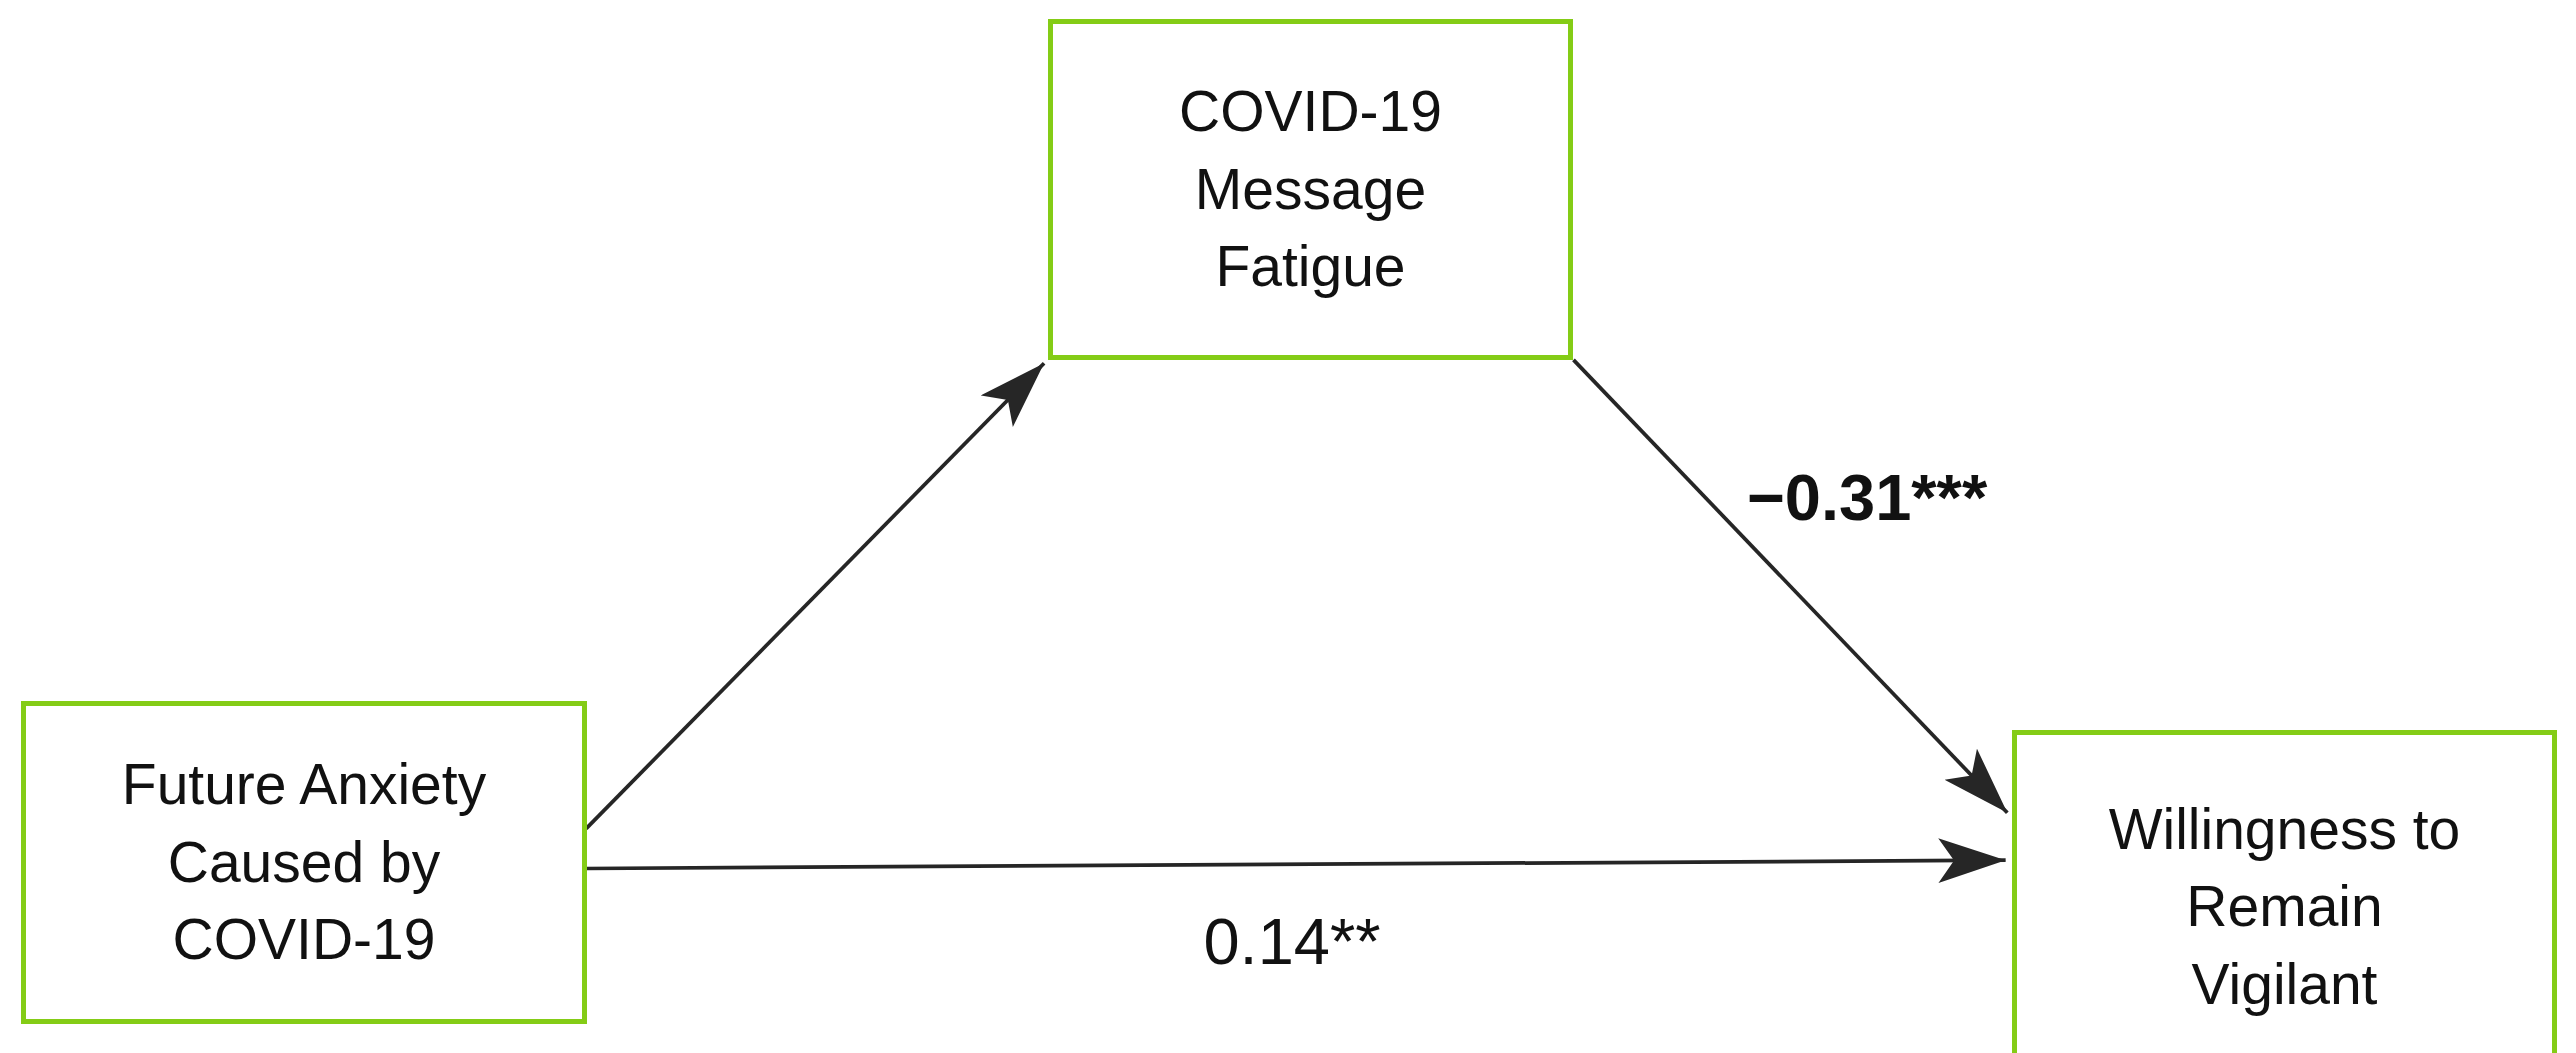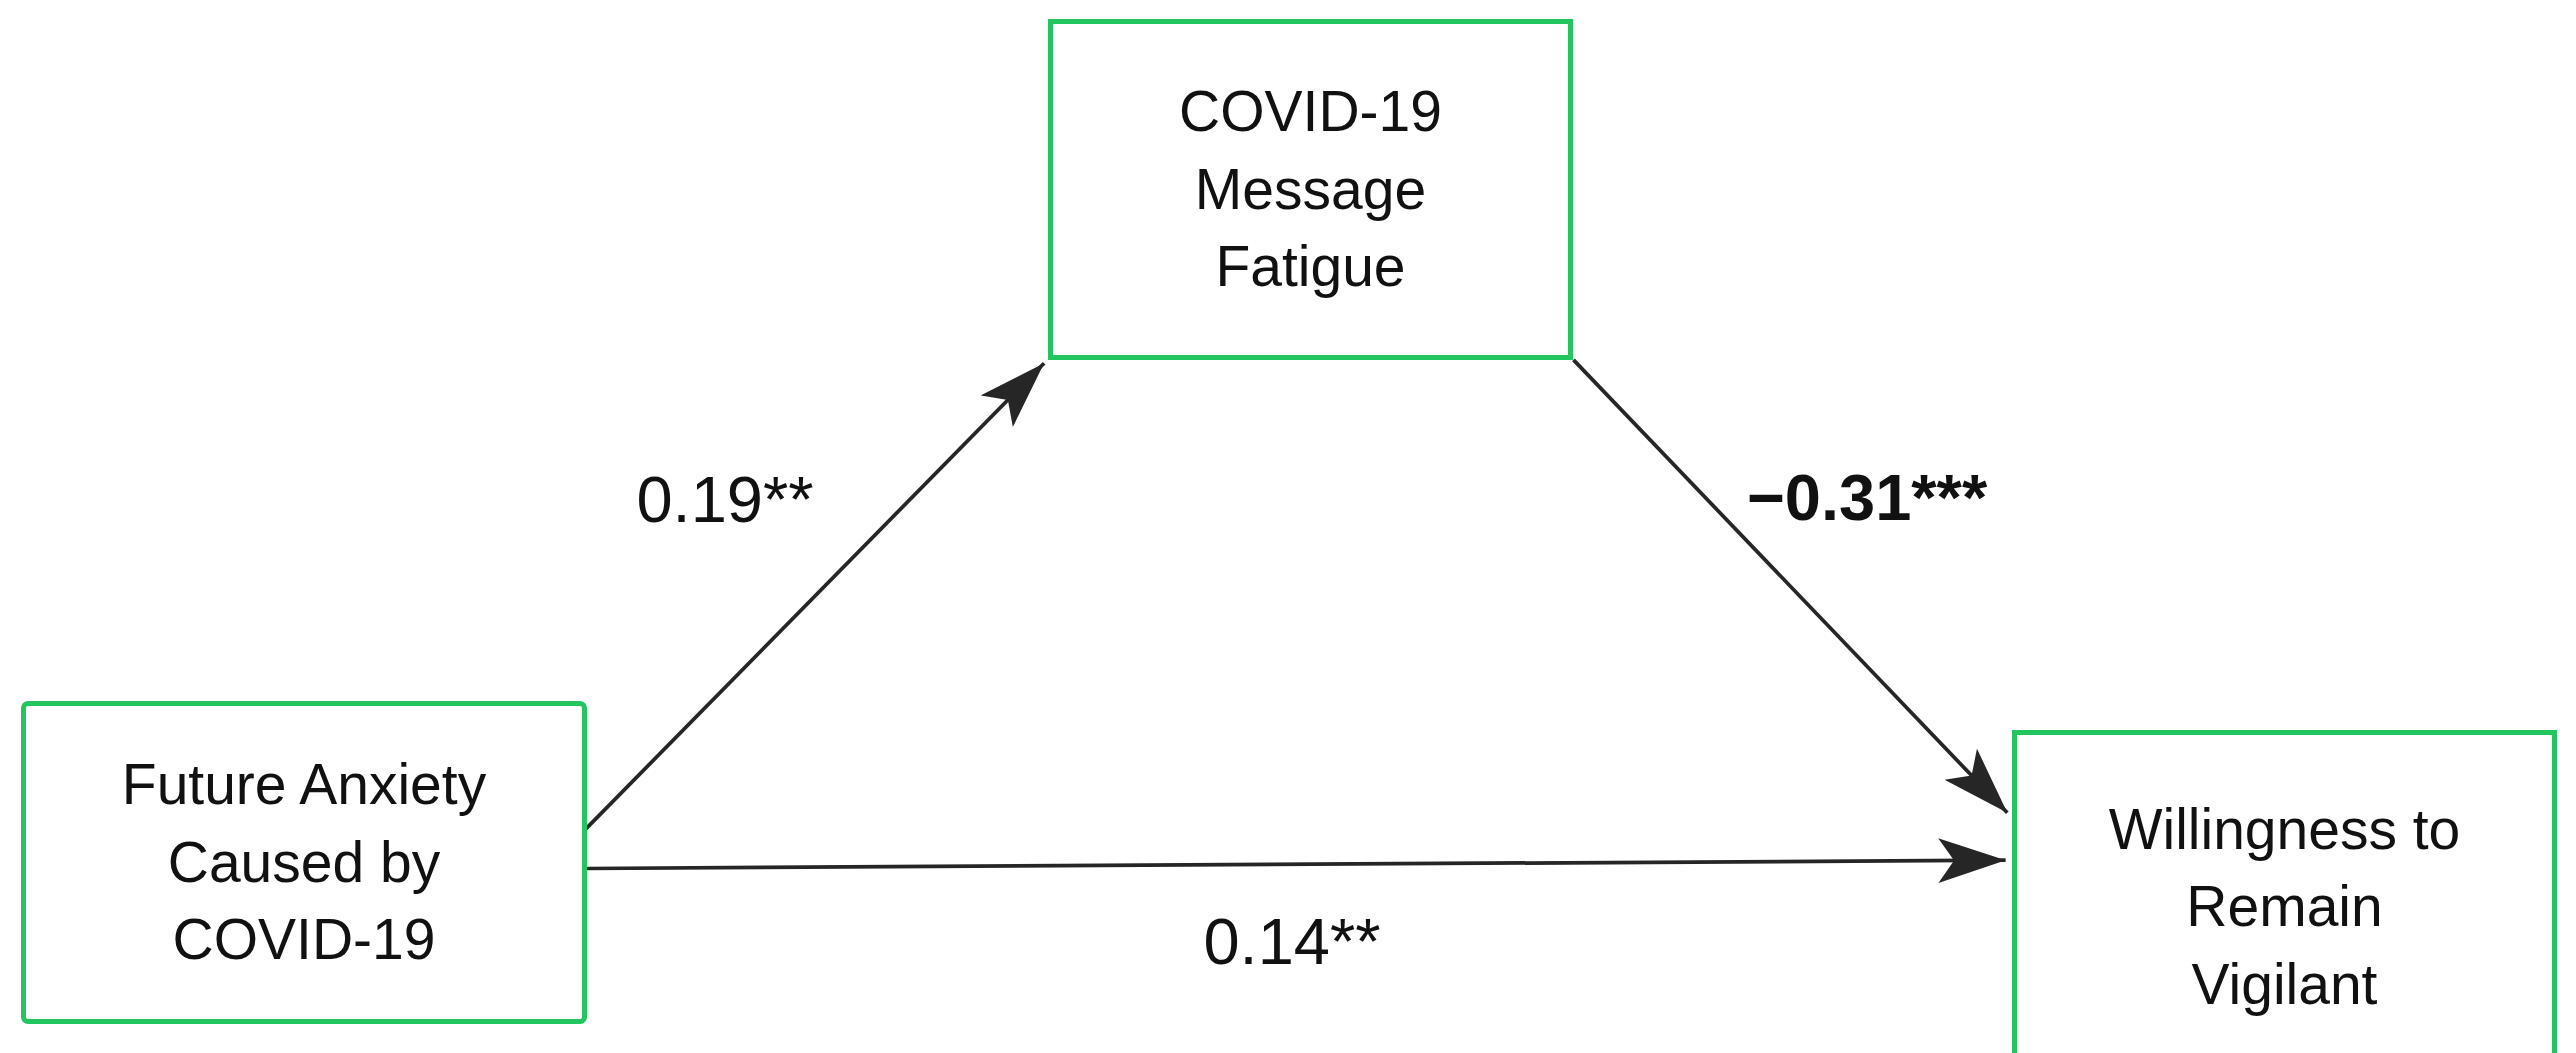--- a/index.html
+++ b/index.html
@@ -19,31 +19,31 @@
   .arrow-layer {
     position: absolute;
     left: 0;
     top: 0;
     width: 2576px;
     height: 1053px;
   }
   .node {
     position: absolute;
     box-sizing: border-box;
-    border: 5px solid #22c55e;
+    border: 5px solid #84cc16;
     background: #ffffff;
     display: flex;
     align-items: center;
     justify-content: center;
     text-align: center;
     font-size: 57px;
     line-height: 1.36;
     white-space: pre-line;
   }
-  .node-predictor { left: 21px;   top: 701px; width: 566px; height: 323px; border-radius: 7px; }
+  .node-predictor { left: 21px;   top: 701px; width: 566px; height: 323px; }
   .node-mediator  { left: 1048px; top: 19px;  width: 525px; height: 341px; }
   .node-outcome   { left: 2012px; top: 730px; width: 545px; height: 354px; }
   .coef {
     position: absolute;
     transform: translate(-50%, -50%);
     font-size: 65px;
     line-height: 1;
     white-space: nowrap;
   }
   .coef-a { left: 725px;  top: 499px; }
@@ -77,20 +77,19 @@
 Message
 Fatigue</span>
   </div>
 
   <div class="node node-outcome">
     <span>Willingness to
 Remain
 Vigilant</span>
   </div>
 
-  <div class="coef coef-a">0.19**</div>
 
   <div class="coef coef-b">−0.31***</div>
 
   <div class="coef coef-c">0.14**</div>
 
 </div>
 
 
 </body></html>

